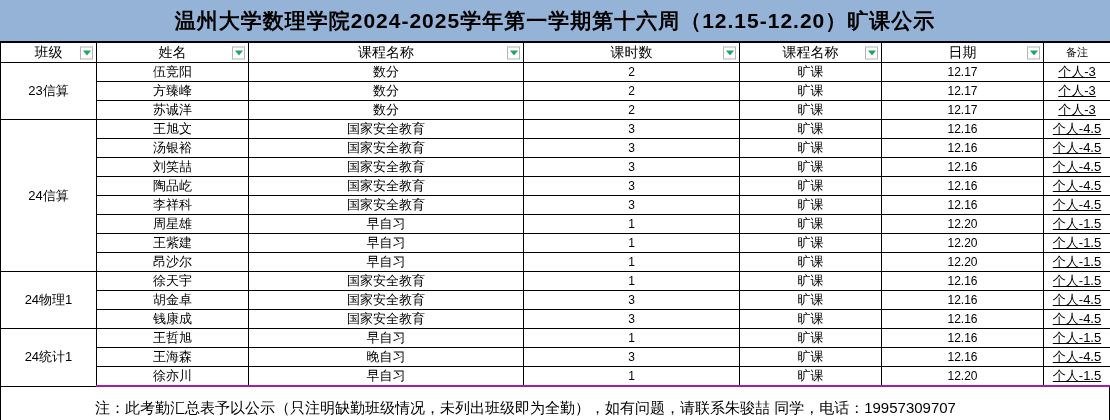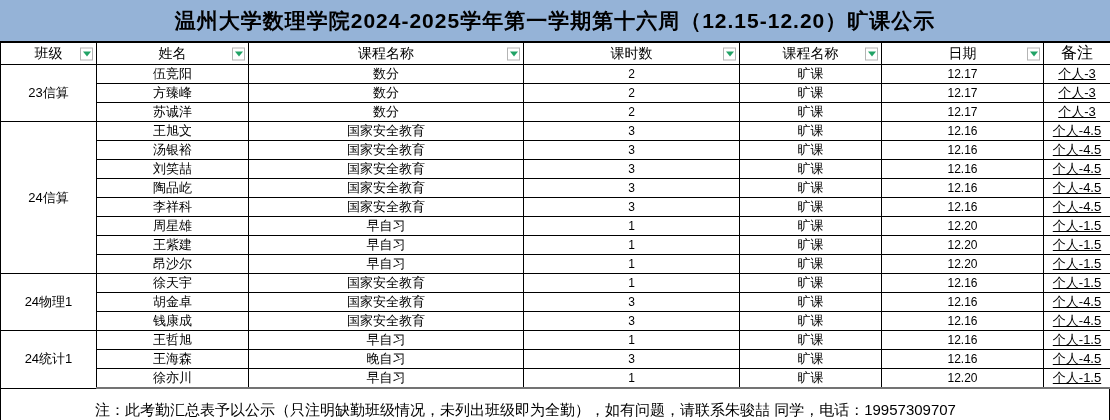--- a/index.html
+++ b/index.html
@@ -14,27 +14,27 @@
     border-bottom: 1px solid #000;
   }
 
   table.main { border-collapse: collapse; table-layout: fixed; width: 1110px; }
   th, td {
     border: 1px solid #000; text-align: center; vertical-align: middle;
     padding: 0; overflow: hidden; white-space: nowrap; font-weight: normal;
   }
   thead tr { height: 20px; }
   th { font-size: 14px; position: relative; background: #fff; margin-left: 44px; }
-  th.small-head { font-size: 16px; font-family: Liberation Mono, monospace; }
+  th.small-head { font-size: 11px; font-family: Liberation Mono, monospace; }
   tbody tr { height: 17px; }
   td { font-size: 13px; background: #fff; }
   td.num { font-size: 12px; }
   td.remark { font-size: 13px; text-decoration: underline; }
   tr.group-start td { border-top: 1px solid #404040; }
-  tbody tr:last-child td { border-bottom: 2px solid #737373; }
+  tbody tr:last-child td { border-bottom: 2px solid #a21caf; }
 
   .filter-btn {
     position: absolute; right: 3px; top: 50%; transform: translateY(-50%);
     width: 13px; height: 13px; background: #fff; border: 1px solid #b4b4b4;
     display: flex; align-items: center; justify-content: center; cursor: pointer;
   }
   .filter-arrow {
     width: 0; height: 0;
     border-left: 4px solid transparent; border-right: 4px solid transparent;
     border-top: 5px solid #21A366;

